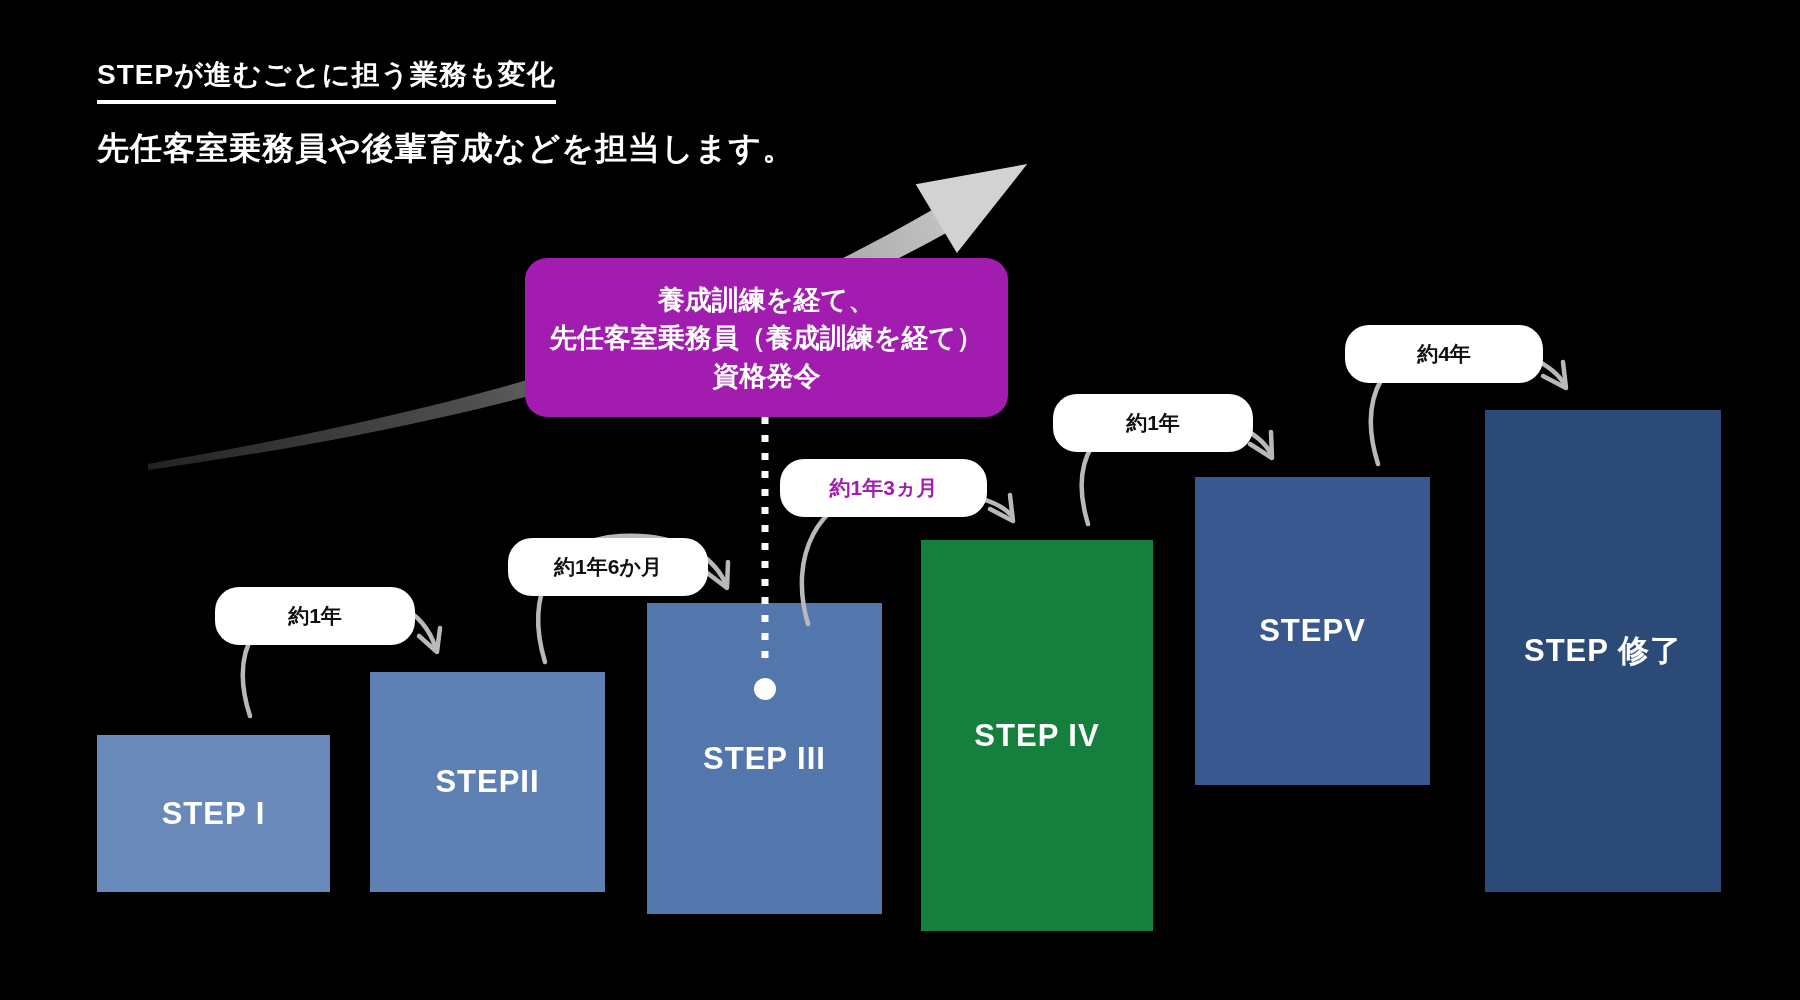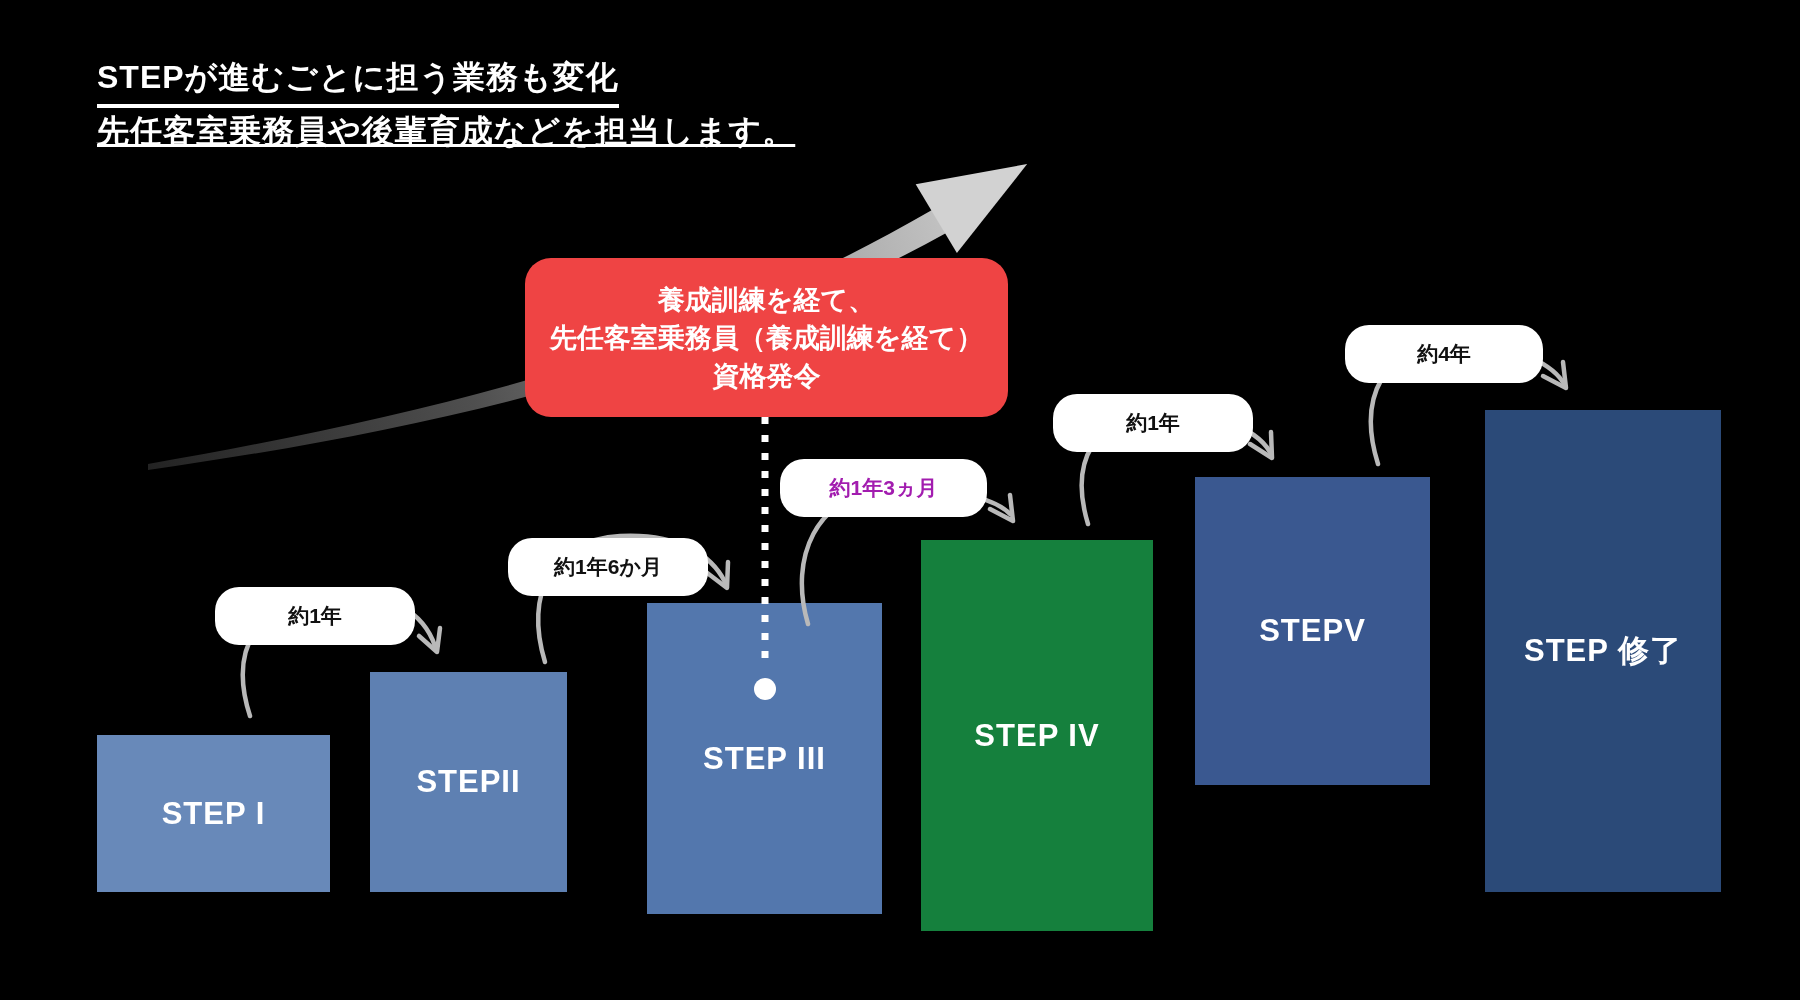--- a/index.html
+++ b/index.html
@@ -3,24 +3,24 @@
 <meta charset="utf-8">
 <style>
   html,body{margin:0;padding:0;background:#000;}
   .stage{
     position:relative;width:1800px;height:1000px;background:#000;overflow:hidden;
     font-family:"Liberation Sans","DejaVu Sans",sans-serif;
   }
   
   .title-block{position:absolute;left:97px;top:60px;z-index:4;color:#fff;}
   .title-line1{
-    display:inline-block;font-size:32px;font-weight:bold;letter-spacing:1px;
+    display:inline-block;font-size:28px;font-weight:bold;letter-spacing:1px;
     padding-bottom:9px;border-bottom:4px solid #fff;line-height:1.1;
   }
-  .title-line2{font-size:32px;font-weight:bold;letter-spacing:1px;margin-top:6px;line-height:1.1;text-decoration:underline;}
+  .title-line2{font-size:32px;font-weight:bold;letter-spacing:1px;margin-top:27px;line-height:1.1;}
   
   .bar{
     position:absolute;z-index:1;display:flex;align-items:center;justify-content:center;
   }
   .bar-label{
     color:#fff;font-size:31px;font-weight:bold;letter-spacing:1px;white-space:nowrap;
   }
   
   .overlay{position:absolute;left:0;top:0;z-index:2;pointer-events:none;}
   
@@ -42,21 +42,21 @@
 <div class="stage">
 
   <div class="title-block">
     <div><span class="title-line1">STEPが進むごとに担う業務も変化</span></div>
     <div class="title-line2">先任客室乗務員や後輩育成などを担当します。</div>
   </div>
 
   <div class="bar" style="left: 97px; top: 735px; width: 233px; height: 157px; background: rgb(104, 137, 185);">
     <span class="bar-label">STEP I</span>
   </div>
-  <div class="bar" style="left: 370px; top: 672px; width: 197px; height: 220px; background: rgb(94, 128, 178); text-align: right;">
+  <div class="bar" style="left: 370px; top: 672px; width: 235px; height: 220px; background: rgb(94, 128, 178); text-align: right;">
     <span class="bar-label">STEPII</span>
   </div>
   <div class="bar" style="left: 647px; top: 603px; width: 235px; height: 311px; background: rgb(83, 119, 173);">
     <span class="bar-label">STEP III</span>
   </div>
   <div class="bar" style="left: 921px; top: 540px; width: 232px; height: 391px; background: #15803d;">
     <span class="bar-label">STEP IV</span>
   </div>
   <div class="bar" style="left: 1195px; top: 477px; width: 235px; height: 308px; background: rgb(58, 88, 144);">
     <span class="bar-label">STEPV</span>
@@ -88,21 +88,21 @@
       <path d="M 1088 524 C 1068 458 1098 418 1152 414 C 1212 410 1256 428 1270 452"></path>
       <path d="M 1271 432 L 1272 458 L 1250 444"></path>
       <path d="M 1378 464 C 1356 394 1388 348 1442 344 C 1502 340 1548 360 1563 382"></path>
       <path d="M 1563 362 L 1566 388 L 1543 376"></path>
     </g>
 
     <path d="M 765 417 L 765 666" stroke="#ffffff" stroke-width="7" stroke-dasharray="7 11" fill="none"></path>
     <circle cx="765" cy="689" r="11" fill="#ffffff"></circle>
   </svg>
 
-  <div class="callout" style="background: #ef4444;">
+  <div class="callout" style="background: #a21caf; border-radius: 22px;">
     <div>養成訓練を経て、</div>
     <div>先任客室乗務員（養成訓練を経て）</div>
     <div>資格発令</div>
   </div>
 
   <div class="pill" style="left: 215px; top: 587px; width: 200px; background: rgb(255, 255, 255); color: rgb(17, 17, 17);">約1年</div>
   <div class="pill" style="left: 508px; top: 523px; width: 200px; background: rgb(255, 255, 255); color: rgb(17, 17, 17); margin-top: 15px;">約1年6か月</div>
   <div class="pill" style="left: 780px; top: 459px; width: 207px; background: rgb(255, 255, 255); color: #a21caf;">約1年3ヵ月</div>
   <div class="pill" style="left: 1053px; top: 394px; width: 200px; background: rgb(255, 255, 255); color: rgb(17, 17, 17);">約1年</div>
   <div class="pill" style="left: 1345px; top: 325px; width: 198px; background: rgb(255, 255, 255); color: rgb(17, 17, 17);">約4年</div>

